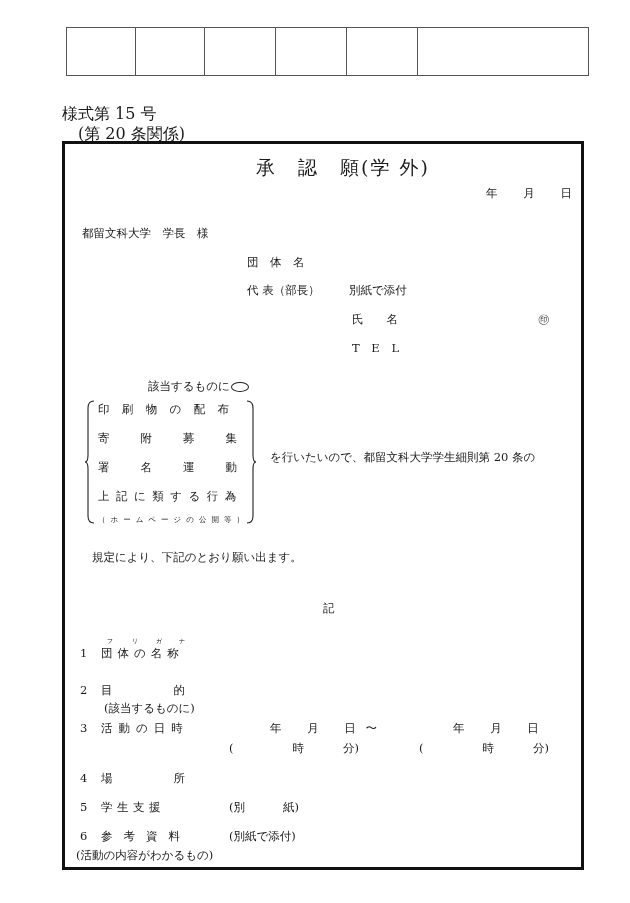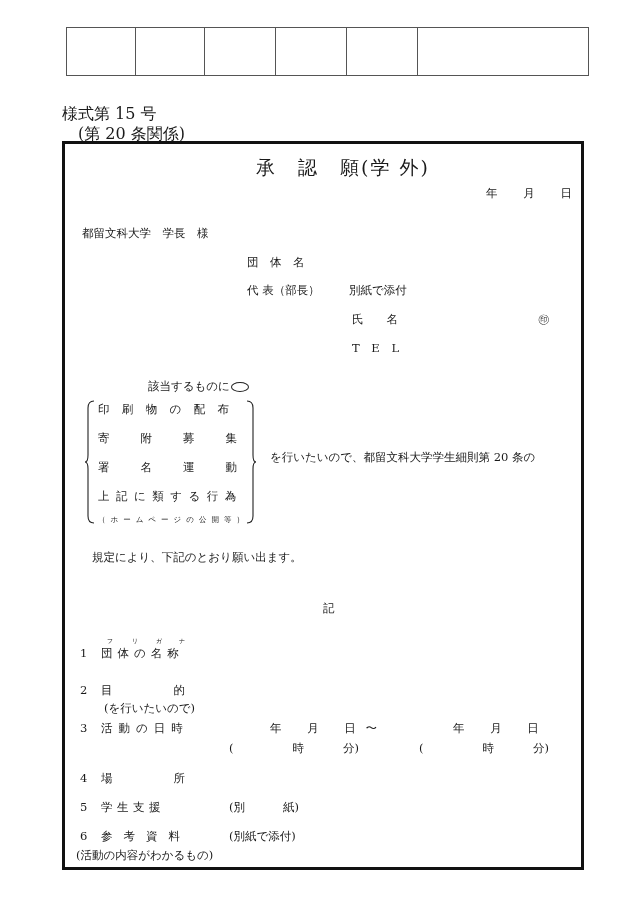--- a/index.html
+++ b/index.html
@@ -150,21 +150,21 @@
   <span class="ruby" style="left:78px;">ナ</span>
 </div>
 
 <div class="abs txt" style="left:80px; top:683px;">2</div>
 <div class="abs txt" style="left:101px; top:683px; width:84px;">
   <div class="spread">
       <span>目</span>
       <span>的</span>
     </div>
 </div>
-<div class="abs txt" style="left:104px; top:701px;">(を行いたいので)</div>
+<div class="abs txt" style="left:104px; top:701px;">(該当するものに)</div>
 
 <div class="abs txt" style="left:80px; top:721px;">3</div>
 <div class="abs txt" style="left:101px; top:721px; letter-spacing:6px;">活動の日時</div>
 
 <div class="abs txt" style="left:270px; top:721px;">
   <span>年</span>
   <span style="margin-left:22px;">月</span>
   <span style="margin-left:22px;">日</span>
   <span style="margin-left:6px;">〜</span>
 </div>

